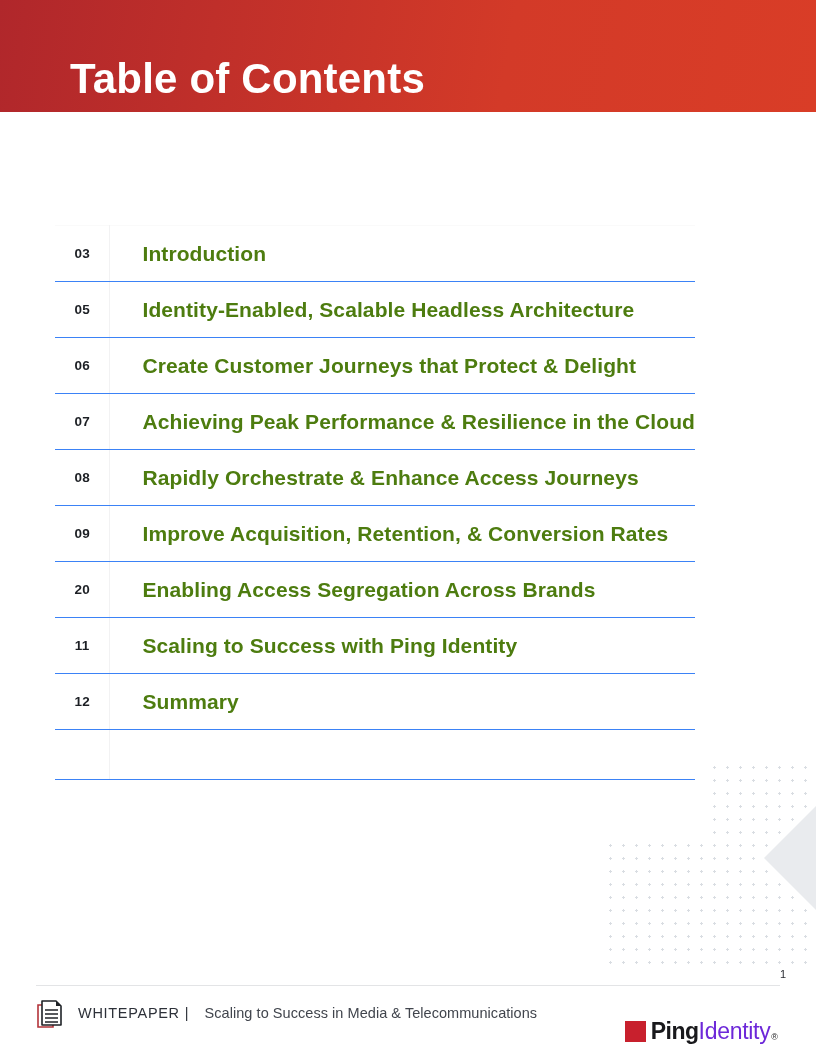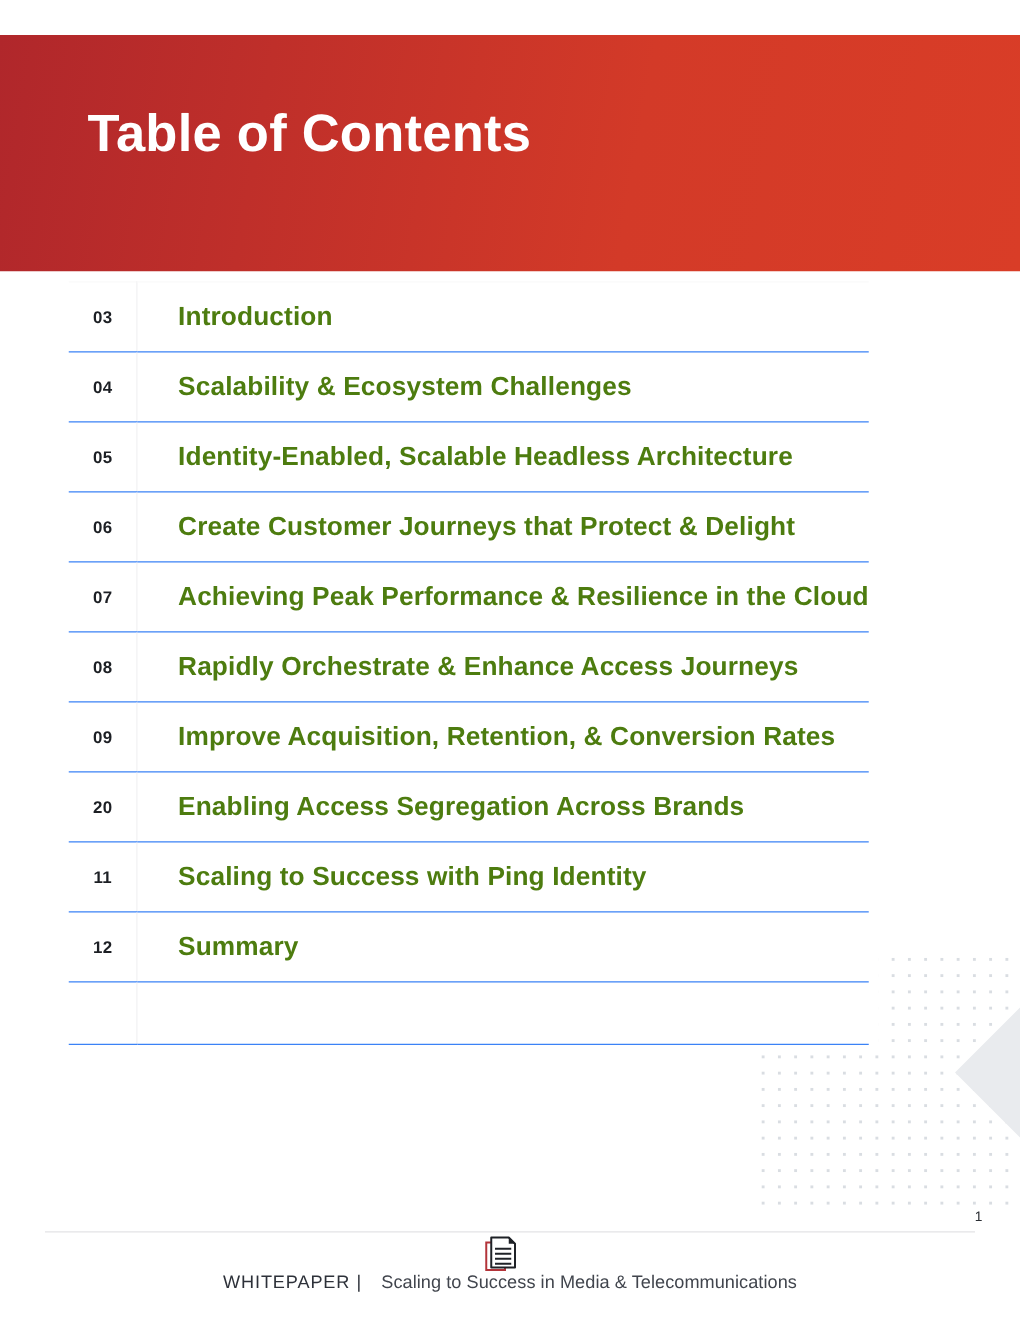--- a/index.html
+++ b/index.html
@@ -15,23 +15,22 @@
     font-family: "Liberation Sans", sans-serif;
     -webkit-font-smoothing: antialiased;
   }
 
   
   .header-banner {
     position: absolute;
     left: 0;
     top: 0;
     width: 816px;
-    height: 189px;
+    height: 112px;
     background: linear-gradient(100deg, #b0272b 0%, #bf2f2a 26%, #d33a28 62%, #d93d27 100%);
-    margin-top: 28px;
   }
   .header-title {
     position: absolute;
     left: 70px;
     top: 58px;
     font-size: 42px;
     font-weight: bold;
     letter-spacing: 0.2px;
     color: #ffffff;
     line-height: 1.0;
@@ -122,21 +121,20 @@
   
   .footer {
     position: absolute;
     left: 36px;
     right: 36px;
     bottom: 16px;
     height: 54px;
     border-top: 1px solid #e3e4e6;
     display: flex;
     align-items: center;
-    flex-direction: column;
   }
   .footer-doc-icon {
     position: relative;
     width: 28px;
     height: 30px;
     flex: 0 0 auto;
     margin-right: 14px;
     margin-top: 2px;
   }
   .footer-text {
@@ -205,24 +203,20 @@
   <div class="decor-mask"></div>
   <div class="decor-chevron decor-chev-1"></div>
 
 </div>
 
 <table class="toc">
   <tbody>
     <tr class="toc-row">
       <td class="toc-num">03</td>
       <td class="toc-title">Introduction</td>
-    </tr>
-    <tr class="toc-row">
-      <td class="toc-num">04</td>
-      <td class="toc-title">Scalability &amp; Ecosystem Challenges</td>
     </tr>
     <tr class="toc-row">
       <td class="toc-num">05</td>
       <td class="toc-title">Identity-Enabled, Scalable Headless Architecture</td>
     </tr>
     <tr class="toc-row">
       <td class="toc-num">06</td>
       <td class="toc-title">Create Customer Journeys that Protect &amp; Delight</td>
     </tr>
     <tr class="toc-row">

